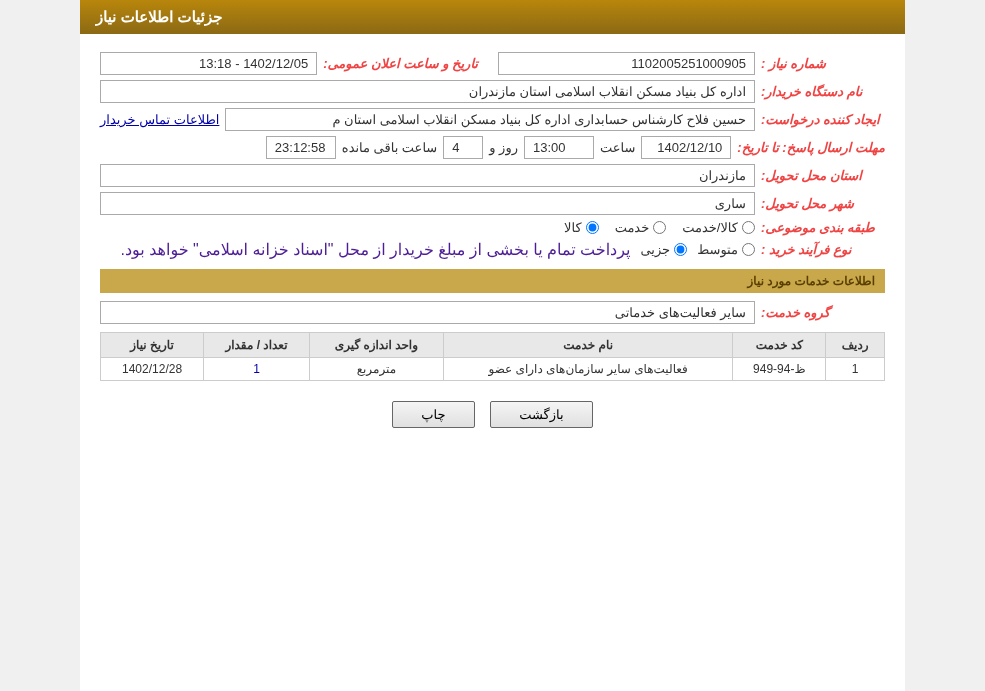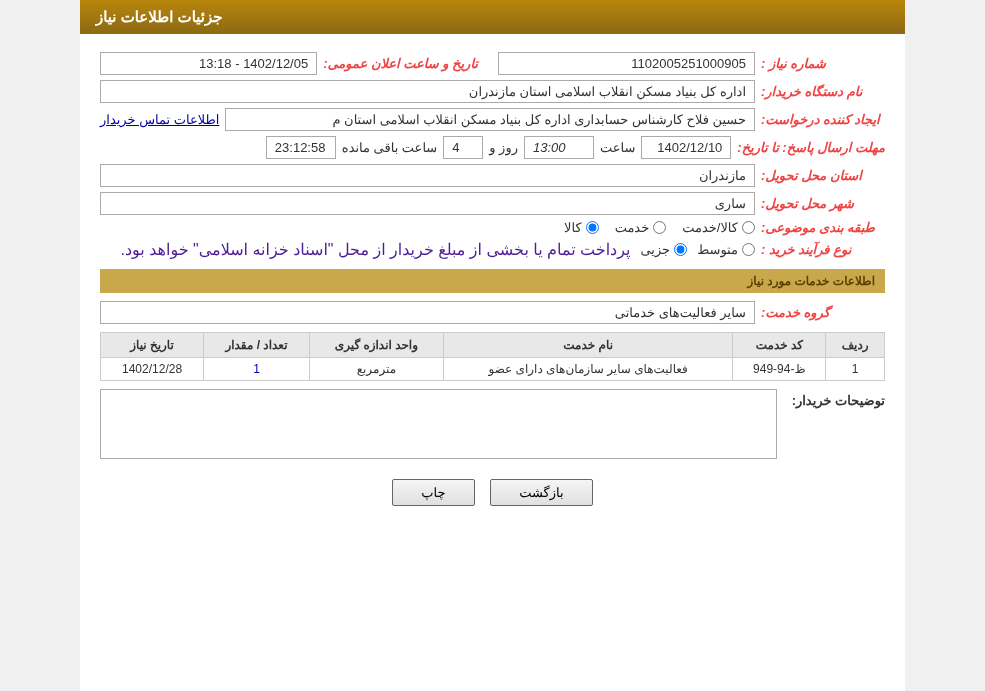--- a/index.html
+++ b/index.html
@@ -242,21 +242,21 @@
         <div class="value-box" style="flex:1;">حسین فلاح کارشناس حسابداری اداره کل بنیاد مسکن انقلاب اسلامی استان م</div>
         <span class="contact-link">اطلاعات تماس خریدار</span>
       </div>
     </div>
 
     <div class="info-row">
       <span class="label-cell">مهلت ارسال پاسخ: تا تاریخ:</span>
       <div class="datetime-row">
         <div class="date-box" style="min-width:90px;">1402/12/10</div>
         <span>ساعت</span>
-        <div class="small-box" style="min-width:70px;font-style:italic;">13:00</div>
+        <div class="small-box" style="min-width:70px;">13:00</div>
         <span>روز و</span>
         <div class="small-box" style="min-width:40px;">4</div>
         <span>ساعت باقی مانده</span>
         <div class="small-box" style="min-width:70px;">23:12:58</div>
       </div>
     </div>
 
     <div class="info-row">
       <span class="label-cell">استان محل تحویل:</span>
       <div class="value-box" style="flex:1;">مازندران</div>
@@ -324,24 +324,20 @@
     <td>1</td>
     <td>ظ-94-949</td>
     <td>فعالیت‌های سایر سازمان‌های دارای عضو</td>
     <td>مترمربع</td>
     <td style="color:#00a;">1</td>
     <td>1402/12/28</td>
   </tr>
         </tbody>
     </table>
 
-    <div class="buyer-notes">
-      <span class="buyer-notes-label">توضیحات خریدار:</span>
-      <textarea class="notes-textarea" style=""></textarea>
-    </div>
 
     <div class="button-row">
       <button class="btn">بازگشت</button>
       <button class="btn">چاپ</button>
     </div>
 
   </div>
 </div>
 
 </body></html>

